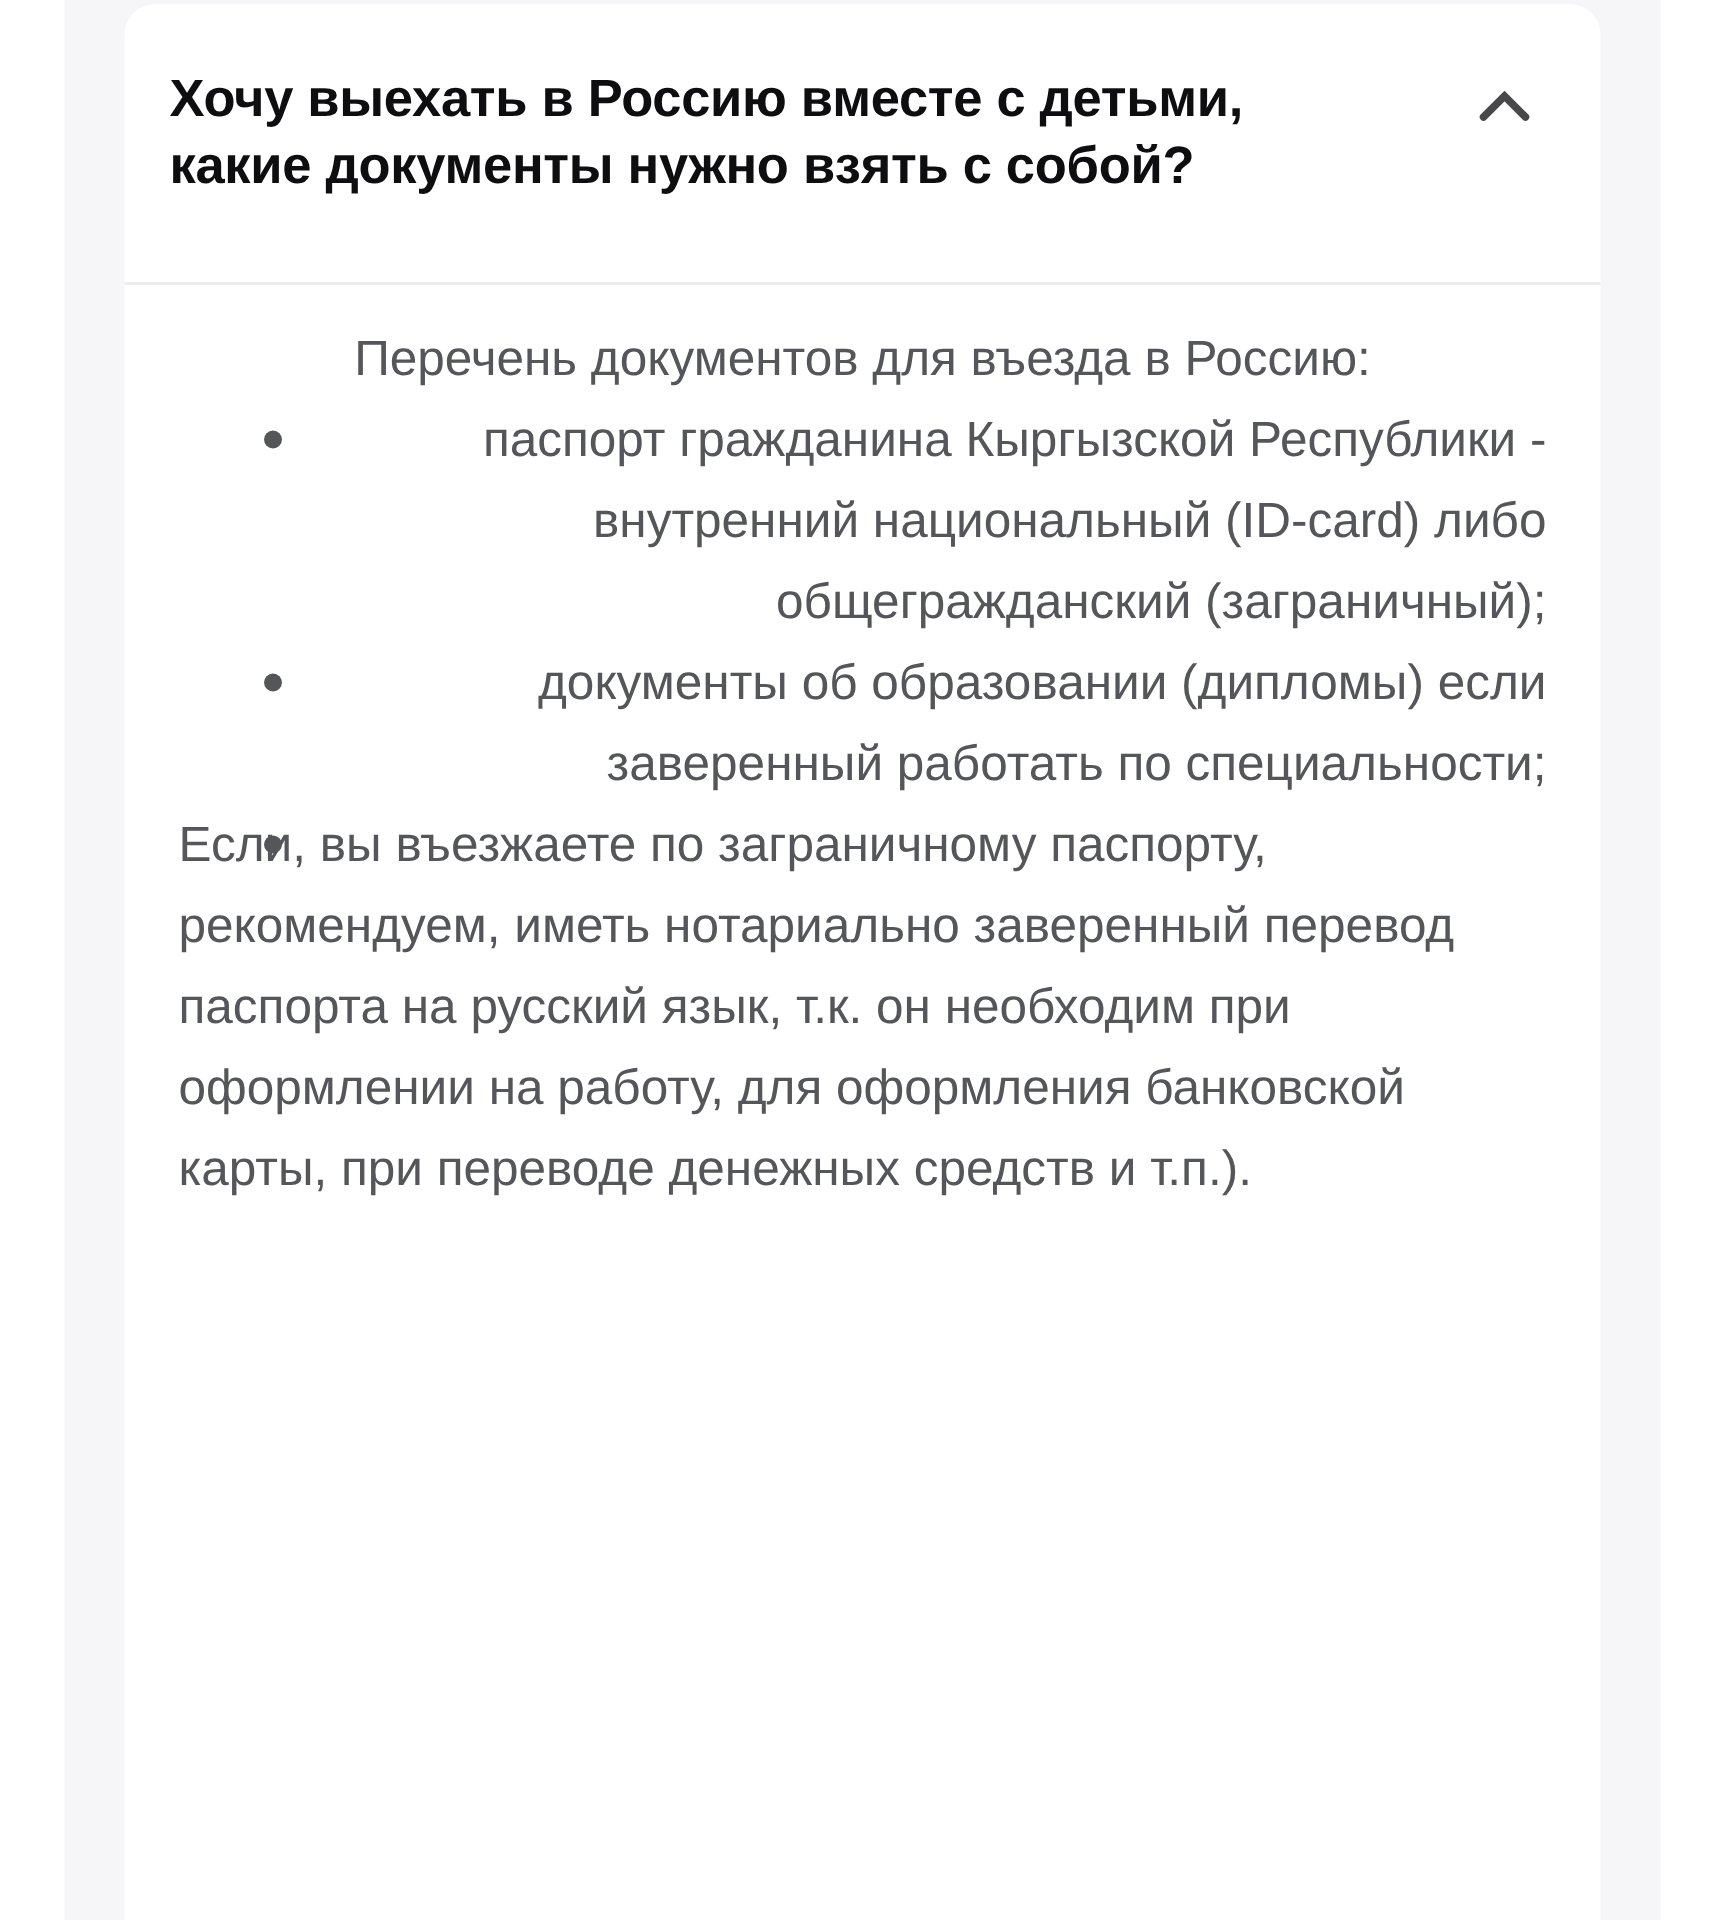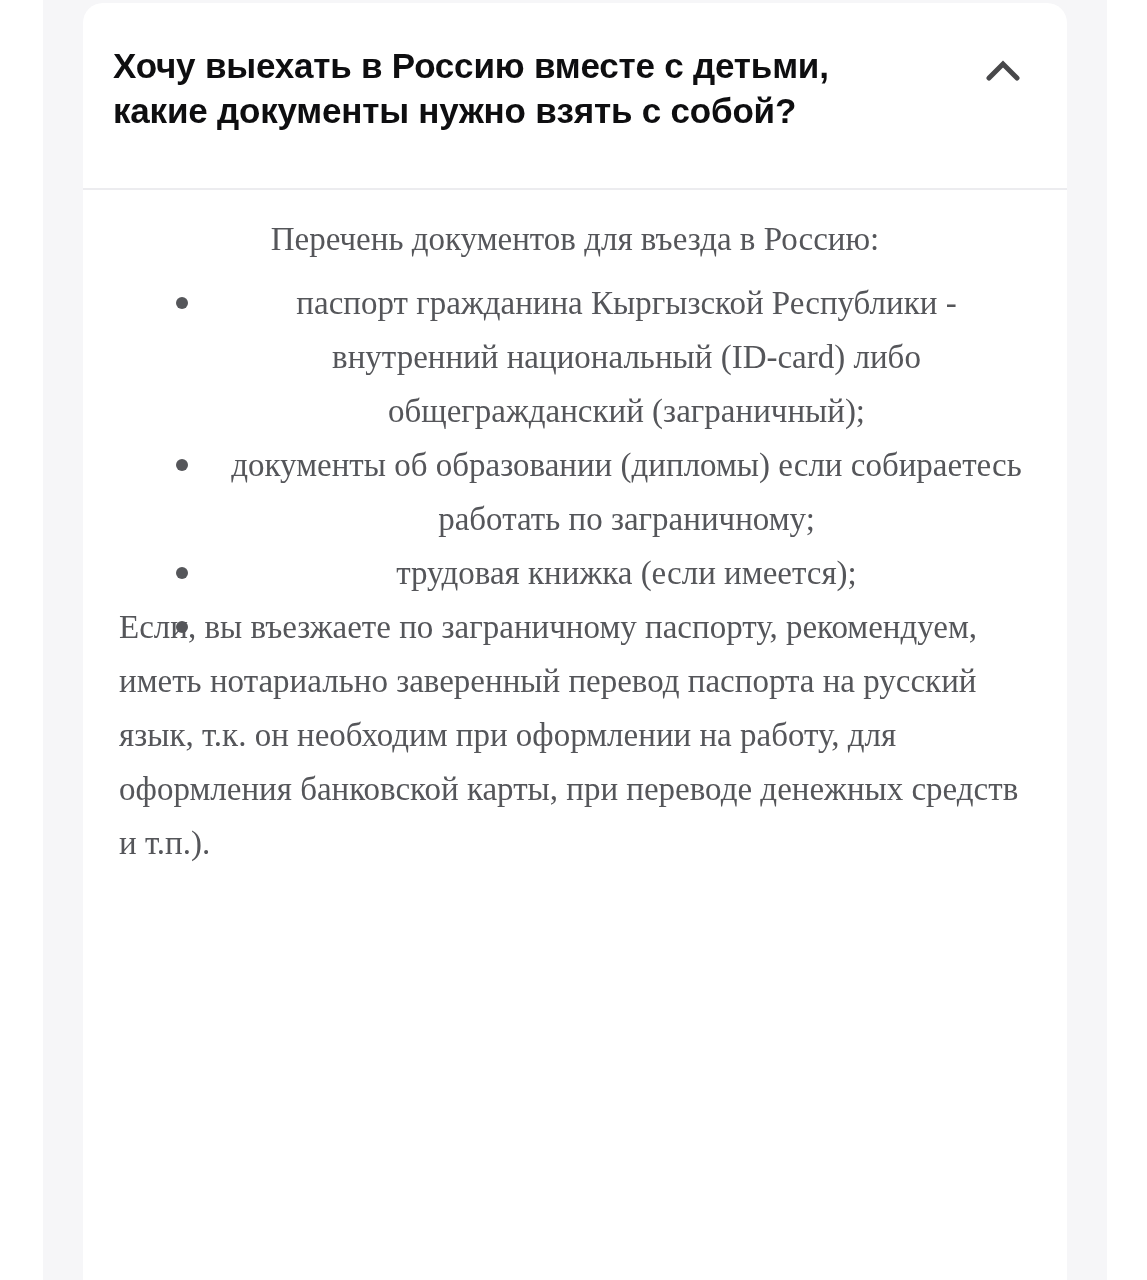--- a/index.html
+++ b/index.html
@@ -51,27 +51,25 @@
   .divider {
     height: 2px;
     background: #ececef;
     width: 100%;
   }
   .faq-answer {
     padding: 22px 36px 30px 36px;
     color: #55565a;
     font-size: 33px;
     line-height: 54px;
-    font-family: Liberation Serif, serif;
   }
   .answer-intro { text-align: center; }
   .answer-list {
     list-style: none;
-    text-align: center;
-    margin-top: 10px;
+    text-align: right;
   }
   .answer-list li {
     position: relative;
     padding-left: 103px;
   }
   .answer-list li .bullet-dot {
     position: absolute;
     left: 57px; top: 21px;
     width: 12px; height: 12px;
     border-radius: 50%;
@@ -103,25 +101,21 @@
     <div class="faq-answer">
       <p class="answer-intro">Перечень документов для въезда в Россию:</p>
 
       <ul class="answer-list">
         <li>
           <span class="bullet-dot"></span>
           <span>паспорт гражданина Кыргызской Республики - внутренний национальный (ID-card) либо общегражданский (заграничный);</span>
         </li>
         <li>
           <span class="bullet-dot"></span>
-          <span>документы об образовании (дипломы) если собираетесь работать по заграничному;</span>
-        </li>
-        <li>
-          <span class="bullet-dot"></span>
-          <span>трудовая книжка (если имеется);</span>
+          <span>документы об образовании (дипломы) если заверенный работать по специальности;</span>
         </li>
         <li>
           <span class="bullet-dot"></span>
         </li>
       </ul>
 
       <p class="answer-note">Если, вы въезжаете по заграничному паспорту, рекомендуем, иметь нотариально заверенный перевод паспорта на русский язык, т.к. он необходим при оформлении на работу, для оформления банковской карты, при переводе денежных средств и т.п.).</p>
     </div>
 
   </div>

